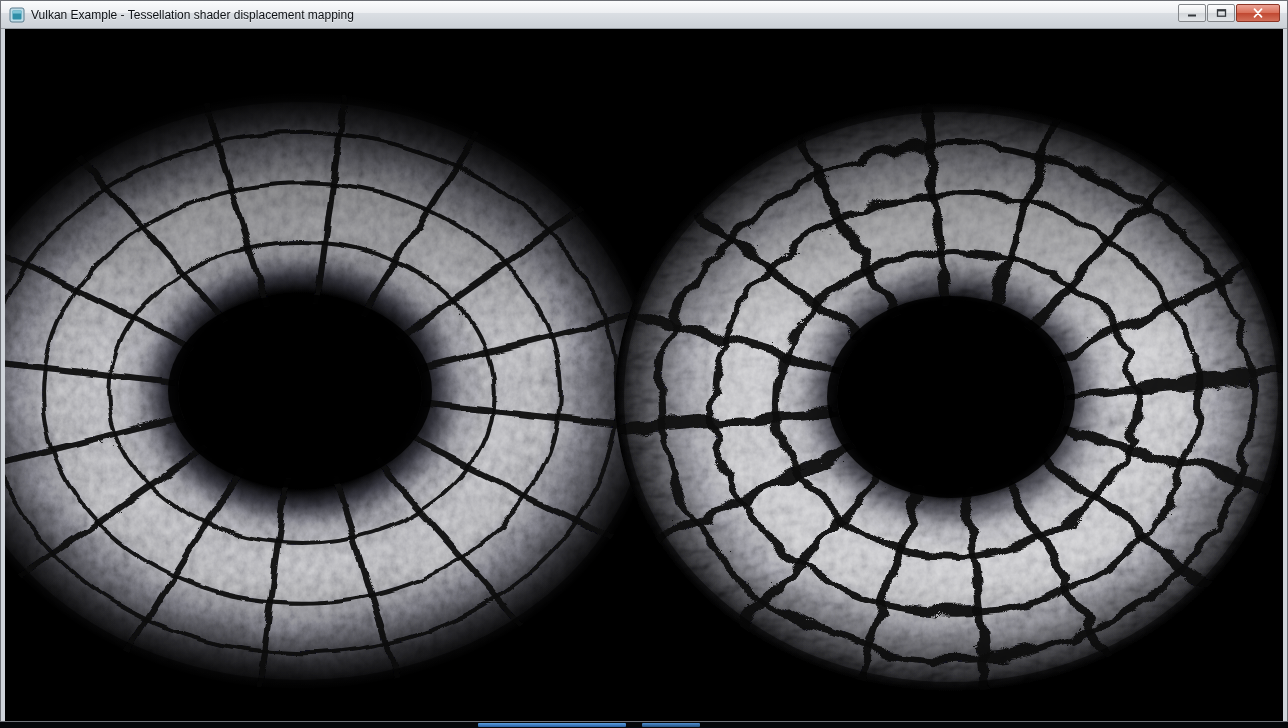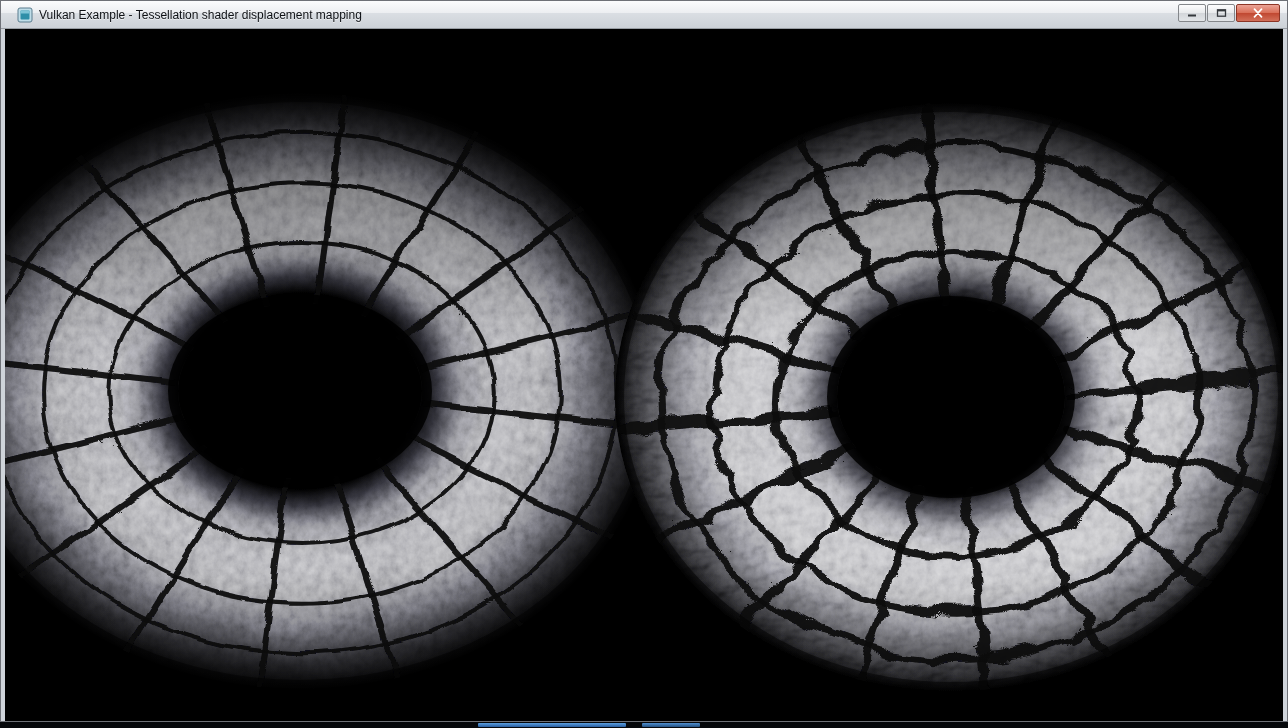--- a/index.html
+++ b/index.html
@@ -8,21 +8,21 @@
     font-family:"Liberation Sans",sans-serif;background:#000;
   }
   .window{
     position:absolute;left:0;top:0;width:1288px;height:722px;
     background:#cfd4da;border:1px solid #6e7177;box-sizing:border-box;
   }
   .titlebar{
     position:absolute;left:0;top:0;right:0;height:28px;
     background:linear-gradient(#fbfcfd,#eceef1 45%,#dadee3 46%,#ccd1d7);
     border-bottom:1px solid #989da3;
-    display:flex;align-items:center;padding:0 16px;box-sizing:border-box;
+    display:flex;align-items:center;padding:0 8px;box-sizing:border-box;
   }
   .app-icon{width:16px;height:16px;flex:0 0 16px;}
   .title-text{
     font-size:12px;color:#0e1115;margin-left:6px;white-space:nowrap;
     text-shadow:0 1px 0 rgba(255,255,255,.6);
   }
   .controls{position:absolute;right:7px;top:3px;display:flex;gap:1px;}
   .wbtn{
     width:28px;height:18px;box-sizing:border-box;border:1px solid #84878b;
     border-radius:2px;display:flex;align-items:center;justify-content:center;

